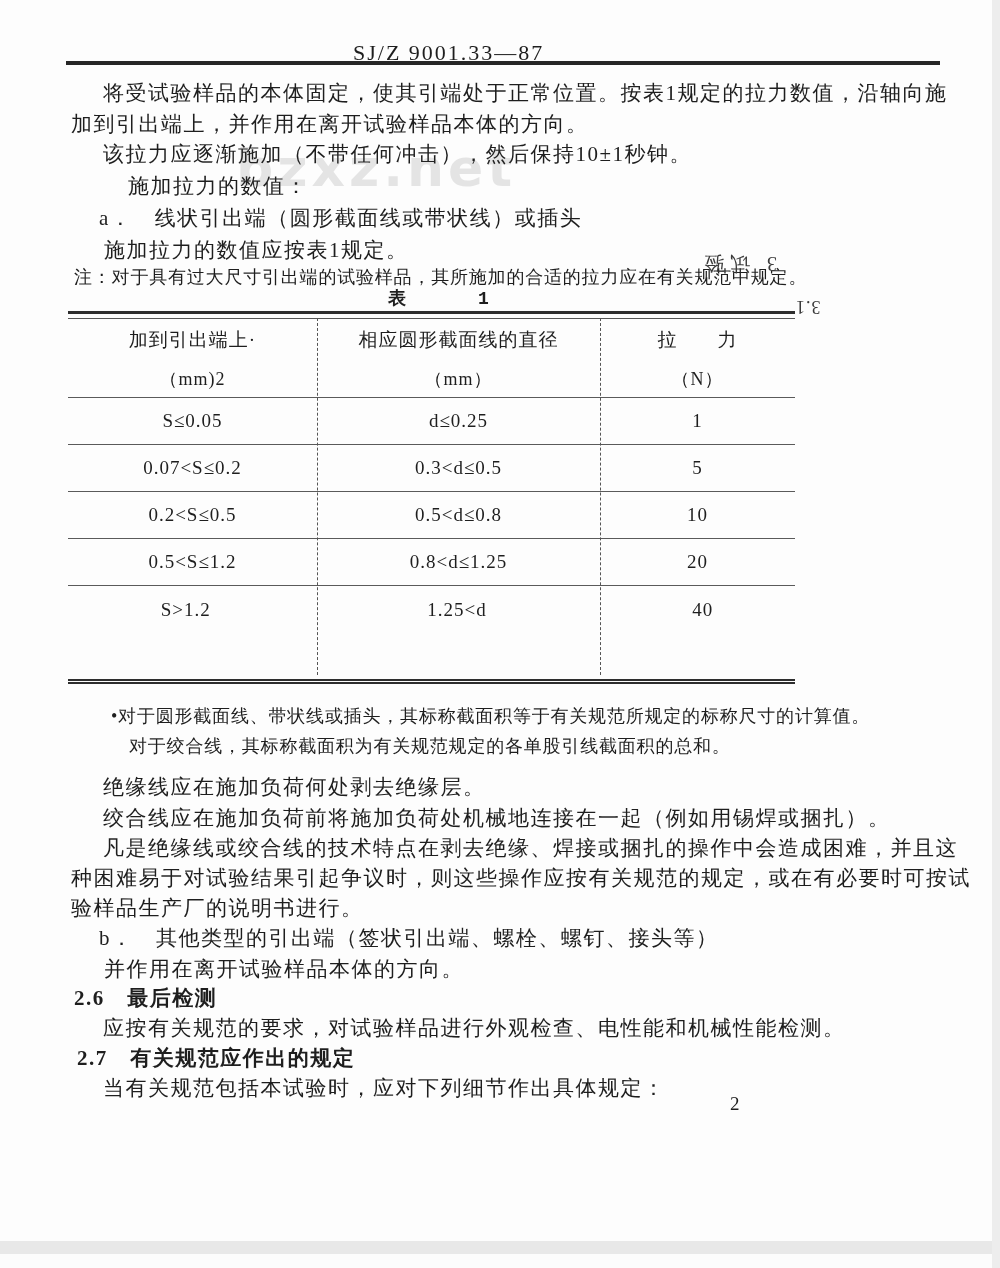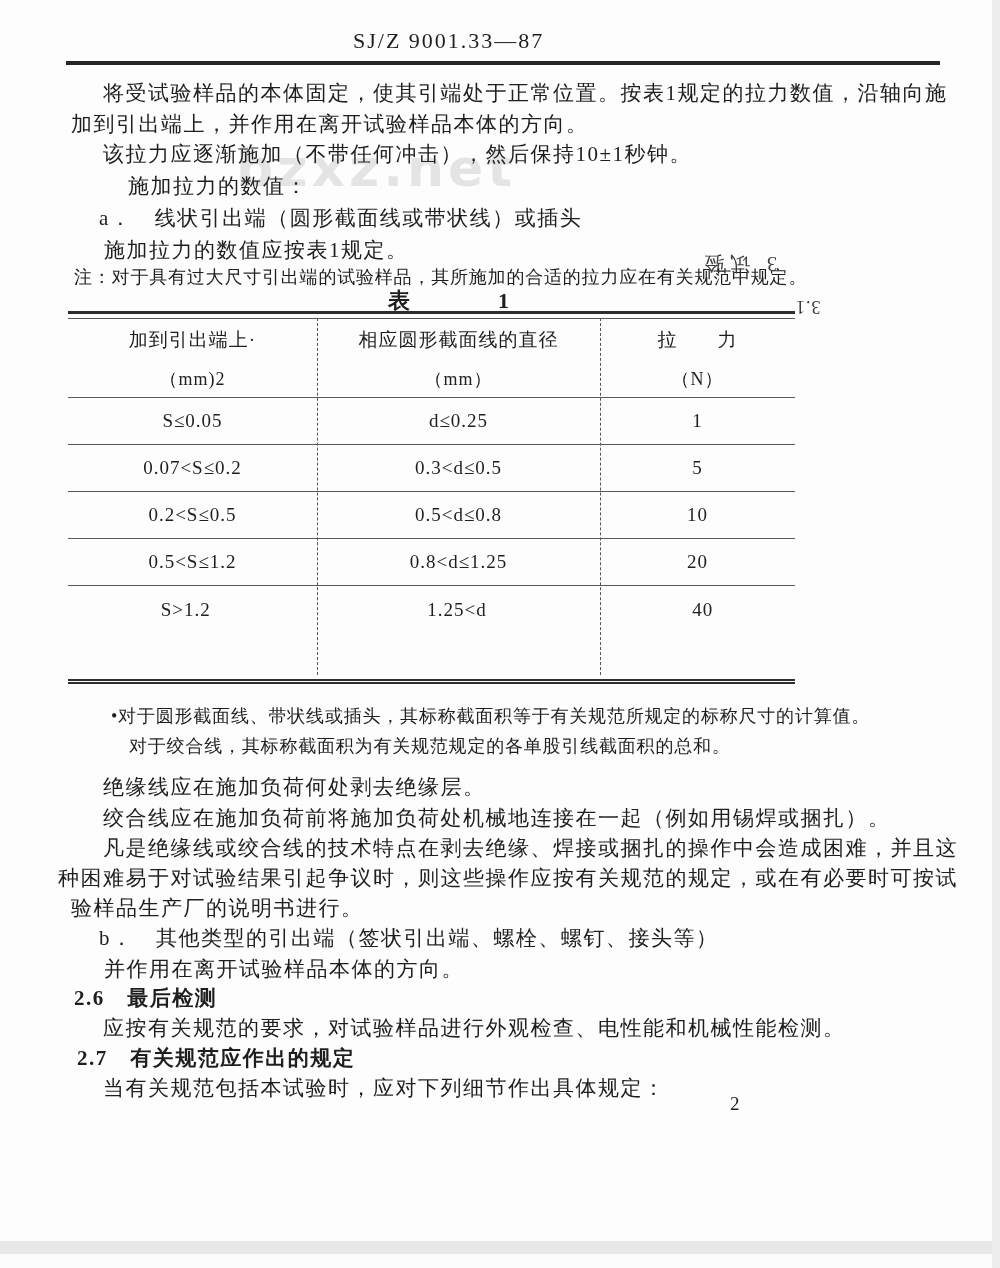--- a/index.html
+++ b/index.html
@@ -4,32 +4,32 @@
 <style>
   html,body{margin:0;padding:0;background:#ffffff;}
   .page{
     position:relative;width:1000px;height:1268px;overflow:hidden;
     background:#fdfdfd;color:#1e1e1e;
     font-family:"Liberation Serif","DejaVu Serif",serif;
   }
   .line{position:absolute;white-space:nowrap;font-size:21px;letter-spacing:1.5px;z-index:2;}
   .small{font-size:18px;letter-spacing:0.8px;}
   .bold{font-weight:bold;}
-  .header-code{position:absolute;top:28px;left:353px;font-size:22px;letter-spacing:2px;z-index:2;}
+  .header-code{position:absolute;top:40px;left:353px;font-size:22px;letter-spacing:2px;z-index:2;}
   .top-rule{position:absolute;top:61px;left:66px;width:874px;height:4px;background:#262626;z-index:2;}
   .watermark{
     position:absolute;top:138px;left:236px;z-index:3;
     font-family:"DejaVu Sans","Liberation Sans",sans-serif;
     font-weight:bold;font-size:52px;letter-spacing:4px;
     color:rgba(60,60,60,0.13);white-space:nowrap;
   }
   .rot{position:absolute;transform:rotate(180deg);color:#3b3b3b;z-index:2;white-space:nowrap;}
   .rot1{top:250px;left:698px;font-size:20px;letter-spacing:6px;}
   .rot2{top:296px;left:795px;font-size:18px;letter-spacing:1px;}
-  .tbl-caption{position:absolute;top:286px;left:388px;font-size:22px;font-weight:bold;z-index:2;white-space:nowrap;}
+  .tbl-caption{position:absolute;top:286px;left:388px;font-size:18px;font-weight:bold;z-index:2;white-space:nowrap;font-family:Liberation Mono, monospace;}
   .tbl{
     position:absolute;top:311px;left:68px;width:727px;height:373px;z-index:2;
     border-top:3px solid #2e2e2e;border-bottom:5px double #2e2e2e;
     box-sizing:border-box;
   }
   .tbl .echo{position:absolute;top:4px;left:0;width:100%;height:1px;background:#555;}
   .vline{position:absolute;top:4px;bottom:4px;width:0;border-left:1px dashed #555;}
   .v1{left:249px;} .v2{left:532px;}
   .trow{display:flex;width:100%;box-sizing:border-box;border-bottom:1px solid #5a5a5a;align-items:center;}
   .trow:last-child{border-bottom:none;gap:20px;}
@@ -113,21 +113,21 @@
       <div class="cell c3">40</div>
     </div>
   </div>
 
   <div class="line small" style="top:704px;left:111px;">•对于圆形截面线、带状线或插头，其标称截面积等于有关规范所规定的标称尺寸的计算值。</div>
   <div class="line small" style="top:734px;left:129px;">对于绞合线，其标称截面积为有关规范规定的各单股引线截面积的总和。</div>
 
   <div class="line" style="top:773px;left:103px;">绝缘线应在施加负荷何处剥去绝缘层。</div>
   <div class="line" style="top:804px;left:103px;">绞合线应在施加负荷前将施加负荷处机械地连接在一起（例如用锡焊或捆扎）。</div>
   <div class="line" style="top:834px;left:103px;">凡是绝缘线或绞合线的技术特点在剥去绝缘、焊接或捆扎的操作中会造成困难，并且这</div>
-  <div class="line" style="top:864px;left:58px;">种困难易于对试验结果引起争议时，则这些操作应按有关规范的规定，或在有必要时可按试</div>
+  <div class="line" style="top:864px;left:71px;">种困难易于对试验结果引起争议时，则这些操作应按有关规范的规定，或在有必要时可按试</div>
   <div class="line" style="top:894px;left:71px;">验样品生产厂的说明书进行。</div>
   <div class="line" style="top:924px;left:99px;">b．　其他类型的引出端（签状引出端、螺栓、螺钉、接头等）</div>
   <div class="line" style="top:955px;left:104px;">并作用在离开试验样品本体的方向。</div>
   <div class="line bold" style="top:984px;left:74px;">2.6　最后检测</div>
   <div class="line" style="top:1014px;left:103px;">应按有关规范的要求，对试验样品进行外观检查、电性能和机械性能检测。</div>
   <div class="line bold" style="top:1044px;left:77px;">2.7　有关规范应作出的规定</div>
   <div class="line" style="top:1074px;left:103px;">当有关规范包括本试验时，应对下列细节作出具体规定：</div>
 
   <div class="pageno">2</div>
 

